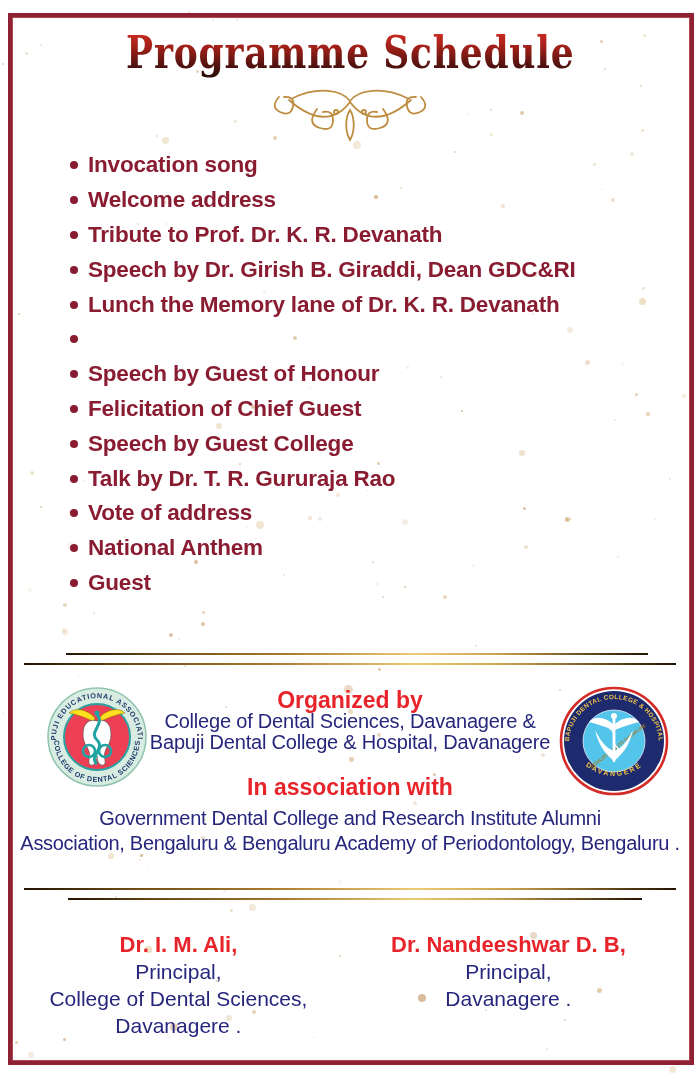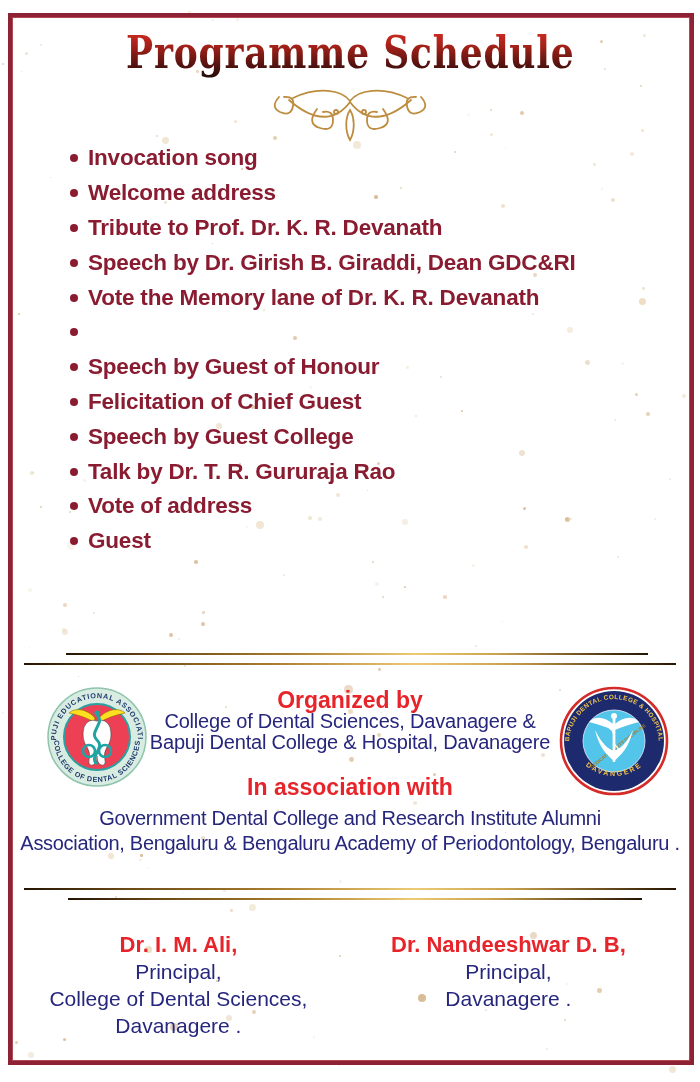--- a/index.html
+++ b/index.html
@@ -13,21 +13,21 @@
          border:4px solid #8e2133;box-shadow:inset 0 0 0 1px #b04a52;}
 
   .title-wrap{position:absolute;top:26px;left:0;width:700px;text-align:center;}
   .title{display:inline-block;font-family:"DejaVu Serif",serif;font-weight:700;
          font-size:45px;letter-spacing:1px;transform:scaleX(.8);transform-origin:center;
          background:linear-gradient(180deg,#e03026 0%,#a02018 40%,#571310 72%,#1f0b06 100%);
          -webkit-background-clip:text;background-clip:text;color:transparent;}
 
   .ornament{position:absolute;left:55px;top:85px;}
 
-  .schedule-list{position:absolute;left:70px;top:141px;margin:0;padding:0;list-style:none;}
+  .schedule-list{position:absolute;left:70px;top:148px;margin:0;padding:0;list-style:none;}
   .schedule-list li{display:flex;align-items:center;height:34.8px;
         font-size:22.5px;font-weight:700;color:#8a1c31;letter-spacing:-0.2px;}
   .schedule-list .dot{width:8px;height:8px;border-radius:50%;background:#8a1c31;
         margin-right:10px;flex:none;}
 
   .gold-rule{position:absolute;height:2px;
         background:linear-gradient(90deg,#241403 0%,#6b4a16 16%,#a87c2e 38%,#edca74 60%,#caa24e 74%,#4a3210 94%,#241403 100%);}
   .rule-a1{top:653px;left:66px;width:582px;}
   .rule-a2{top:663px;left:24px;width:652px;}
   .rule-b1{top:888px;left:24px;width:652px;}
@@ -282,21 +282,21 @@
         <li>
           <span class="dot"></span>
           <span>Tribute to Prof. Dr. K. R. Devanath</span>
         </li>
         <li>
           <span class="dot"></span>
           <span>Speech by Dr. Girish B. Giraddi, Dean GDC&amp;RI</span>
         </li>
         <li>
           <span class="dot"></span>
-          <span>Vote the Memory lane of Dr. K. R. Devanath</span>
+          <span>Lunch the Memory lane of Dr. K. R. Devanath</span>
         </li>
         <li>
           <span class="dot"></span>
         </li>
         <li>
           <span class="dot"></span>
           <span>Speech by Guest of Honour</span>
         </li>
         <li>
           <span class="dot"></span>
@@ -306,20 +306,24 @@
           <span class="dot"></span>
           <span>Speech by Guest College</span>
         </li>
         <li>
           <span class="dot"></span>
           <span>Talk by Dr. T. R. Gururaja Rao</span>
         </li>
         <li>
           <span class="dot"></span>
           <span>Vote of address</span>
+        </li>
+        <li>
+          <span class="dot"></span>
+          <span>National Anthem</span>
         </li>
         <li>
           <span class="dot"></span>
           <span>Guest</span>
         </li>
       </ul>
 
     <div class="gold-rule rule-a1"></div>
     <div class="gold-rule rule-a2"></div>
 

